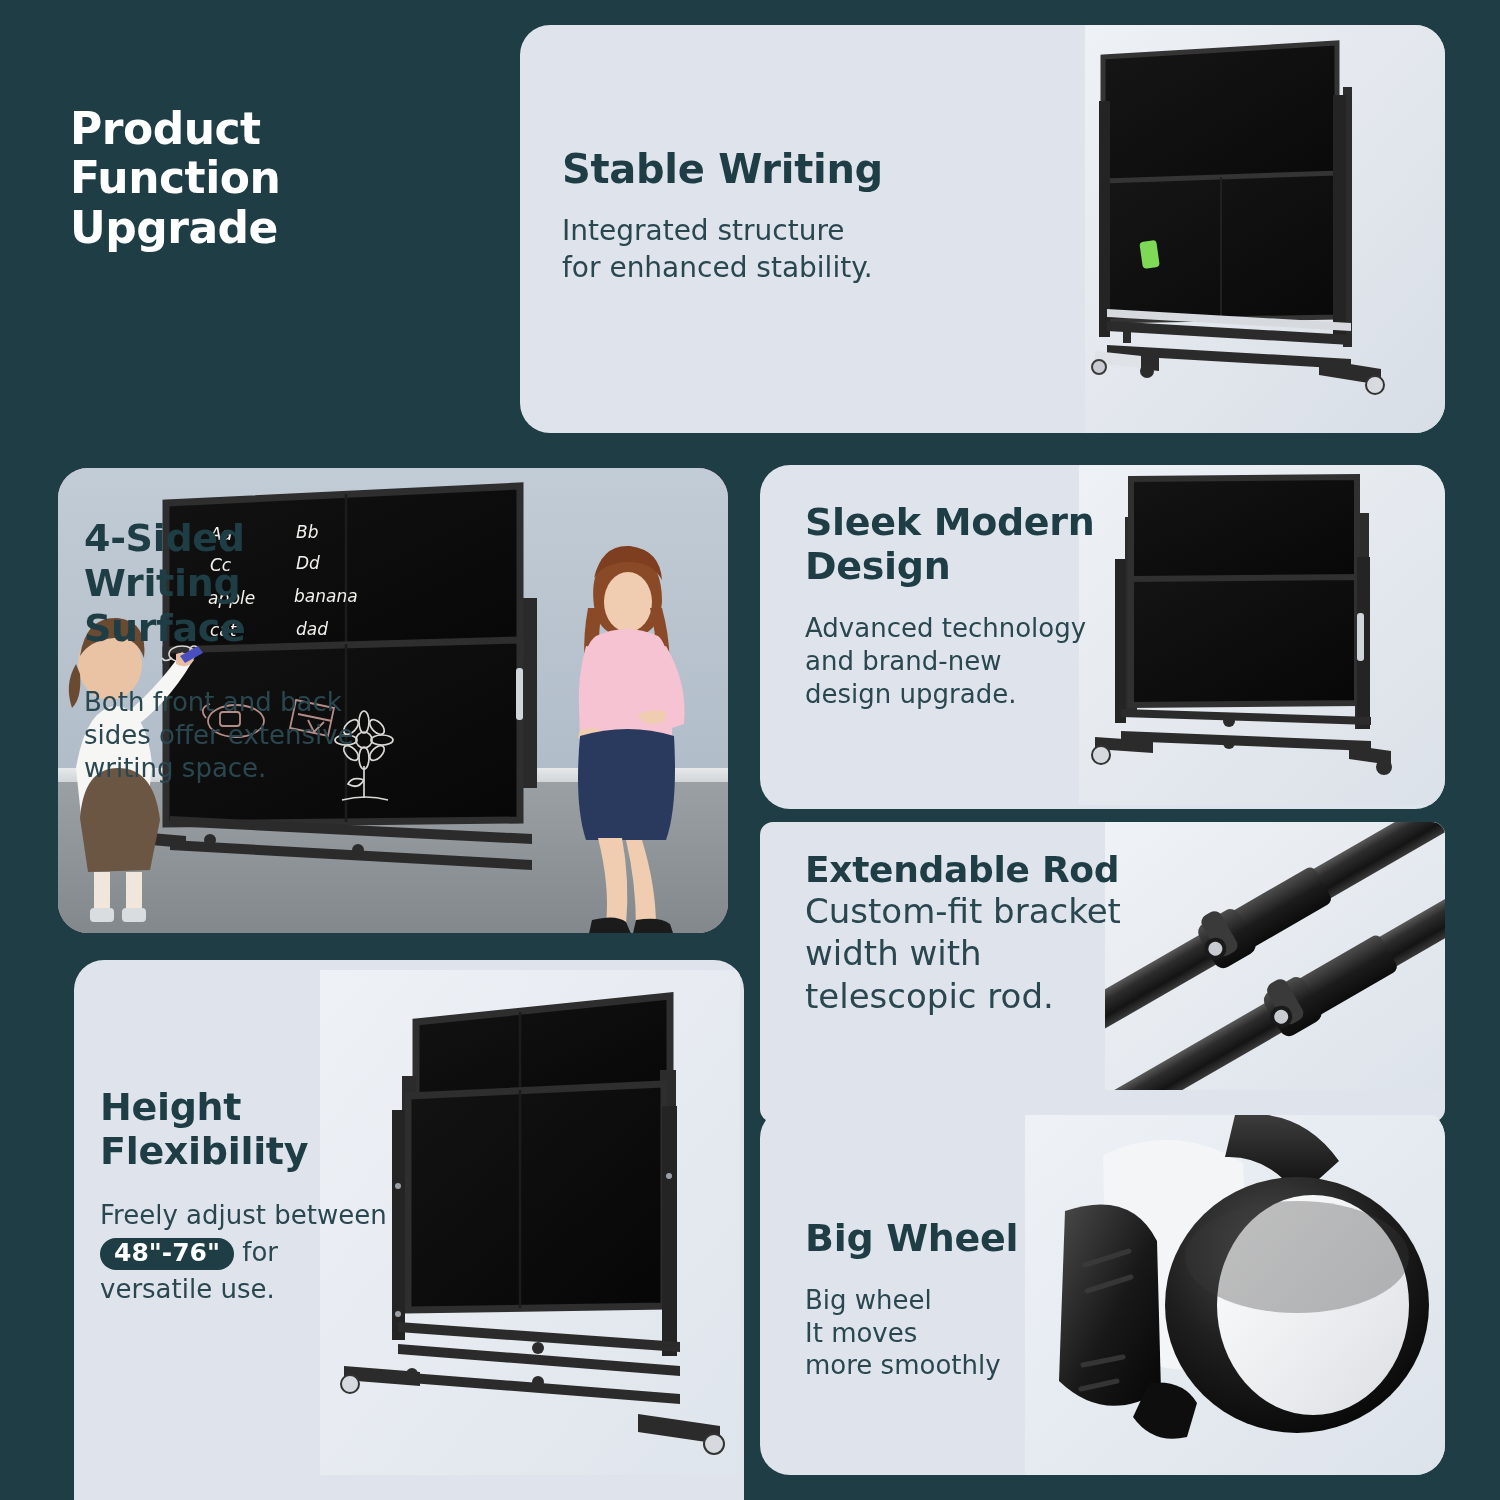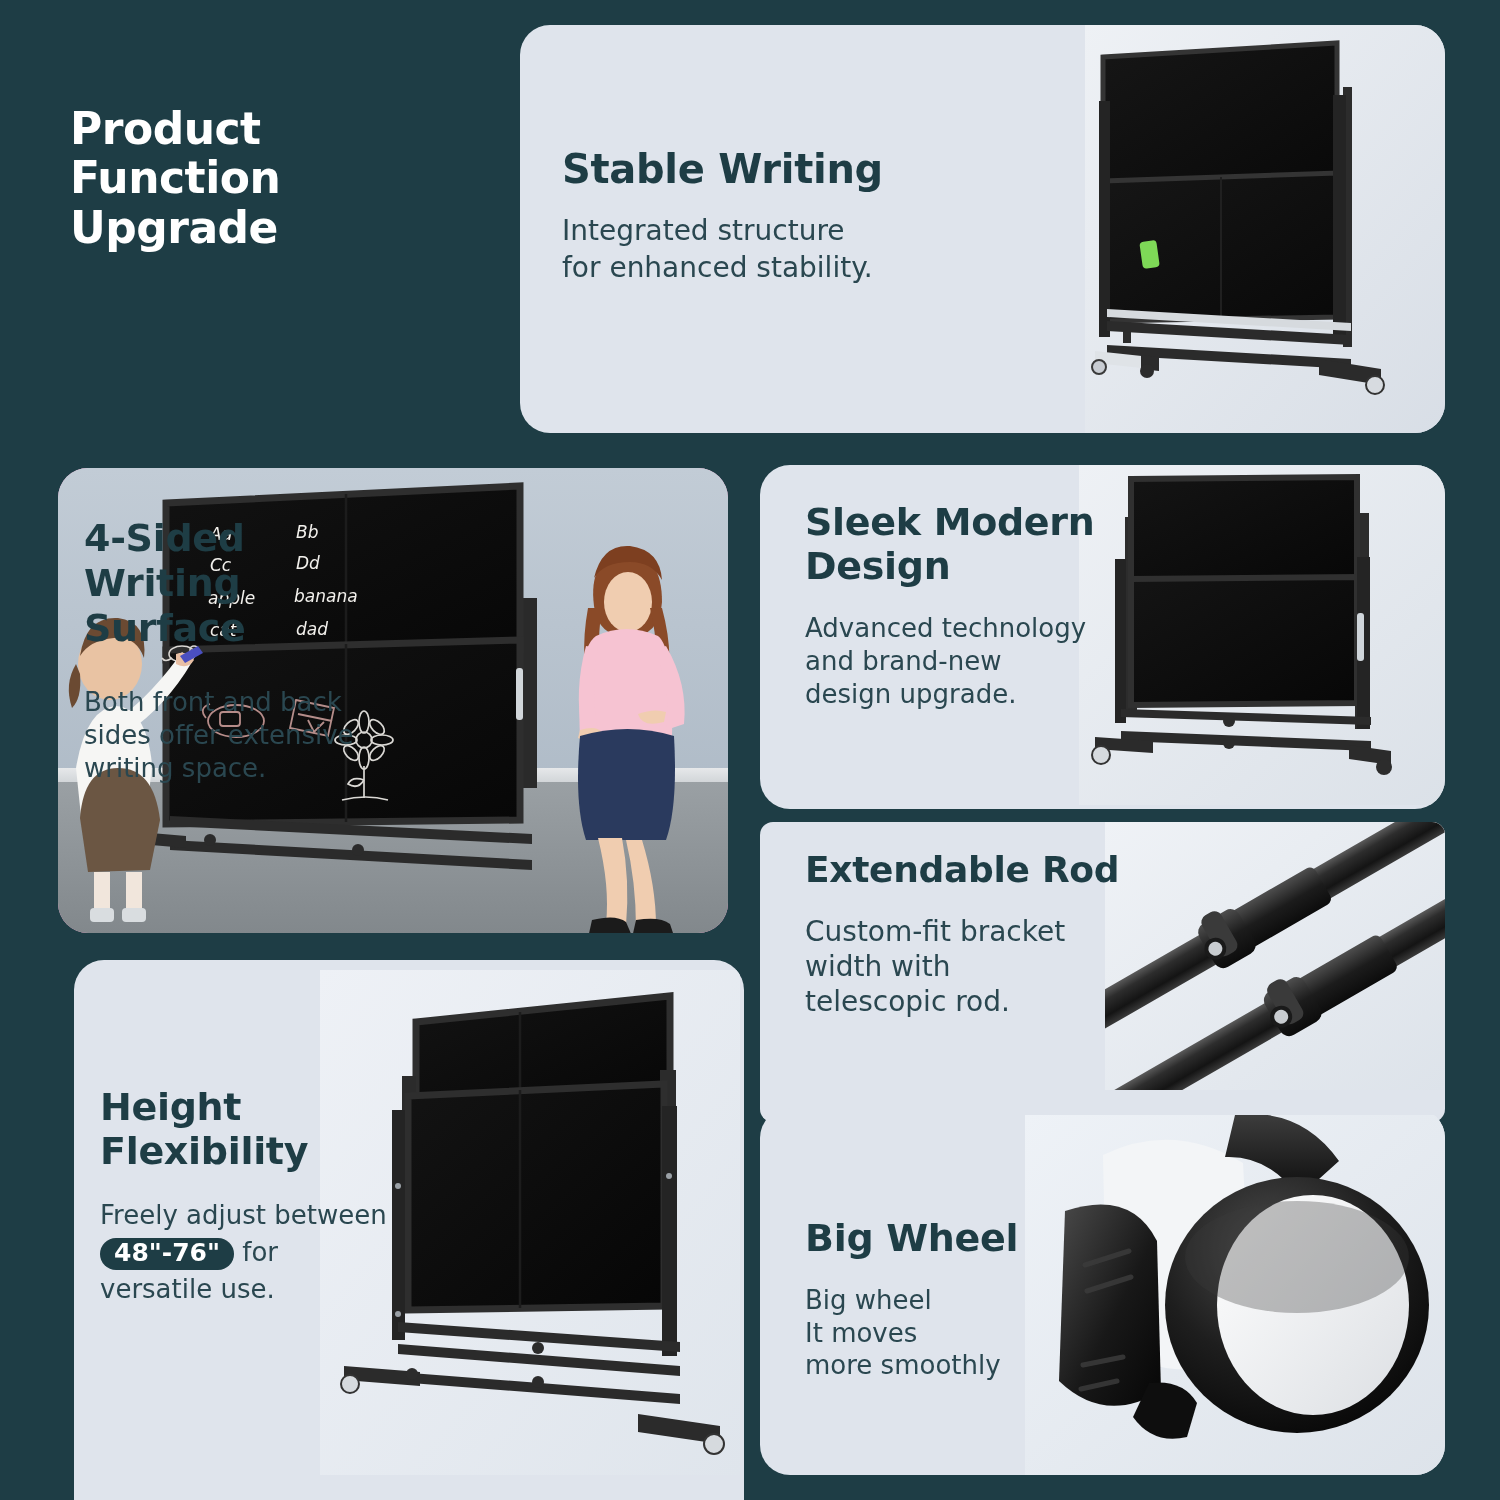--- a/index.html
+++ b/index.html
@@ -73,21 +73,21 @@
   
   #card-sleek { left: 760px; top: 465px; width: 685px; height: 344px; }
   #card-sleek .card-text { left: 45px; top: 35px; width: 345px; }
   #card-sleek .card-title { font-size: 38px; line-height: 1.16; }
   #card-sleek .card-body  { font-size: 26px; line-height: 1.26; margin-top: 24px; }
 
   
   #card-rod { left: 760px; top: 822px; width: 685px; height: 300px; border-radius: 13px; }
   #card-rod .card-text { left: 45px; top: 28px; width: 330px; }
   #card-rod .card-title { font-size: 36px; line-height: 1.1; white-space: nowrap; }
-  #card-rod .card-body  { font-size: 28px; line-height: 1.26; margin-top: 24px; }
+  #card-rod .card-body  { font-size: 34px; line-height: 1.26; }
 
   
   #card-height { left: 58px; top: 960px; width: 670px; height: 659px; margin-left: 16px; }
   #card-height .card-text { left: 26px; top: 125px; width: 375px; }
   #card-height .card-title { font-size: 38px; line-height: 1.16; }
   #card-height .card-body  { font-size: 26px; line-height: 1.42; margin-top: 24px; }
 
   .measure-badge {
     display: inline-block;
     background: #1e3d45;

